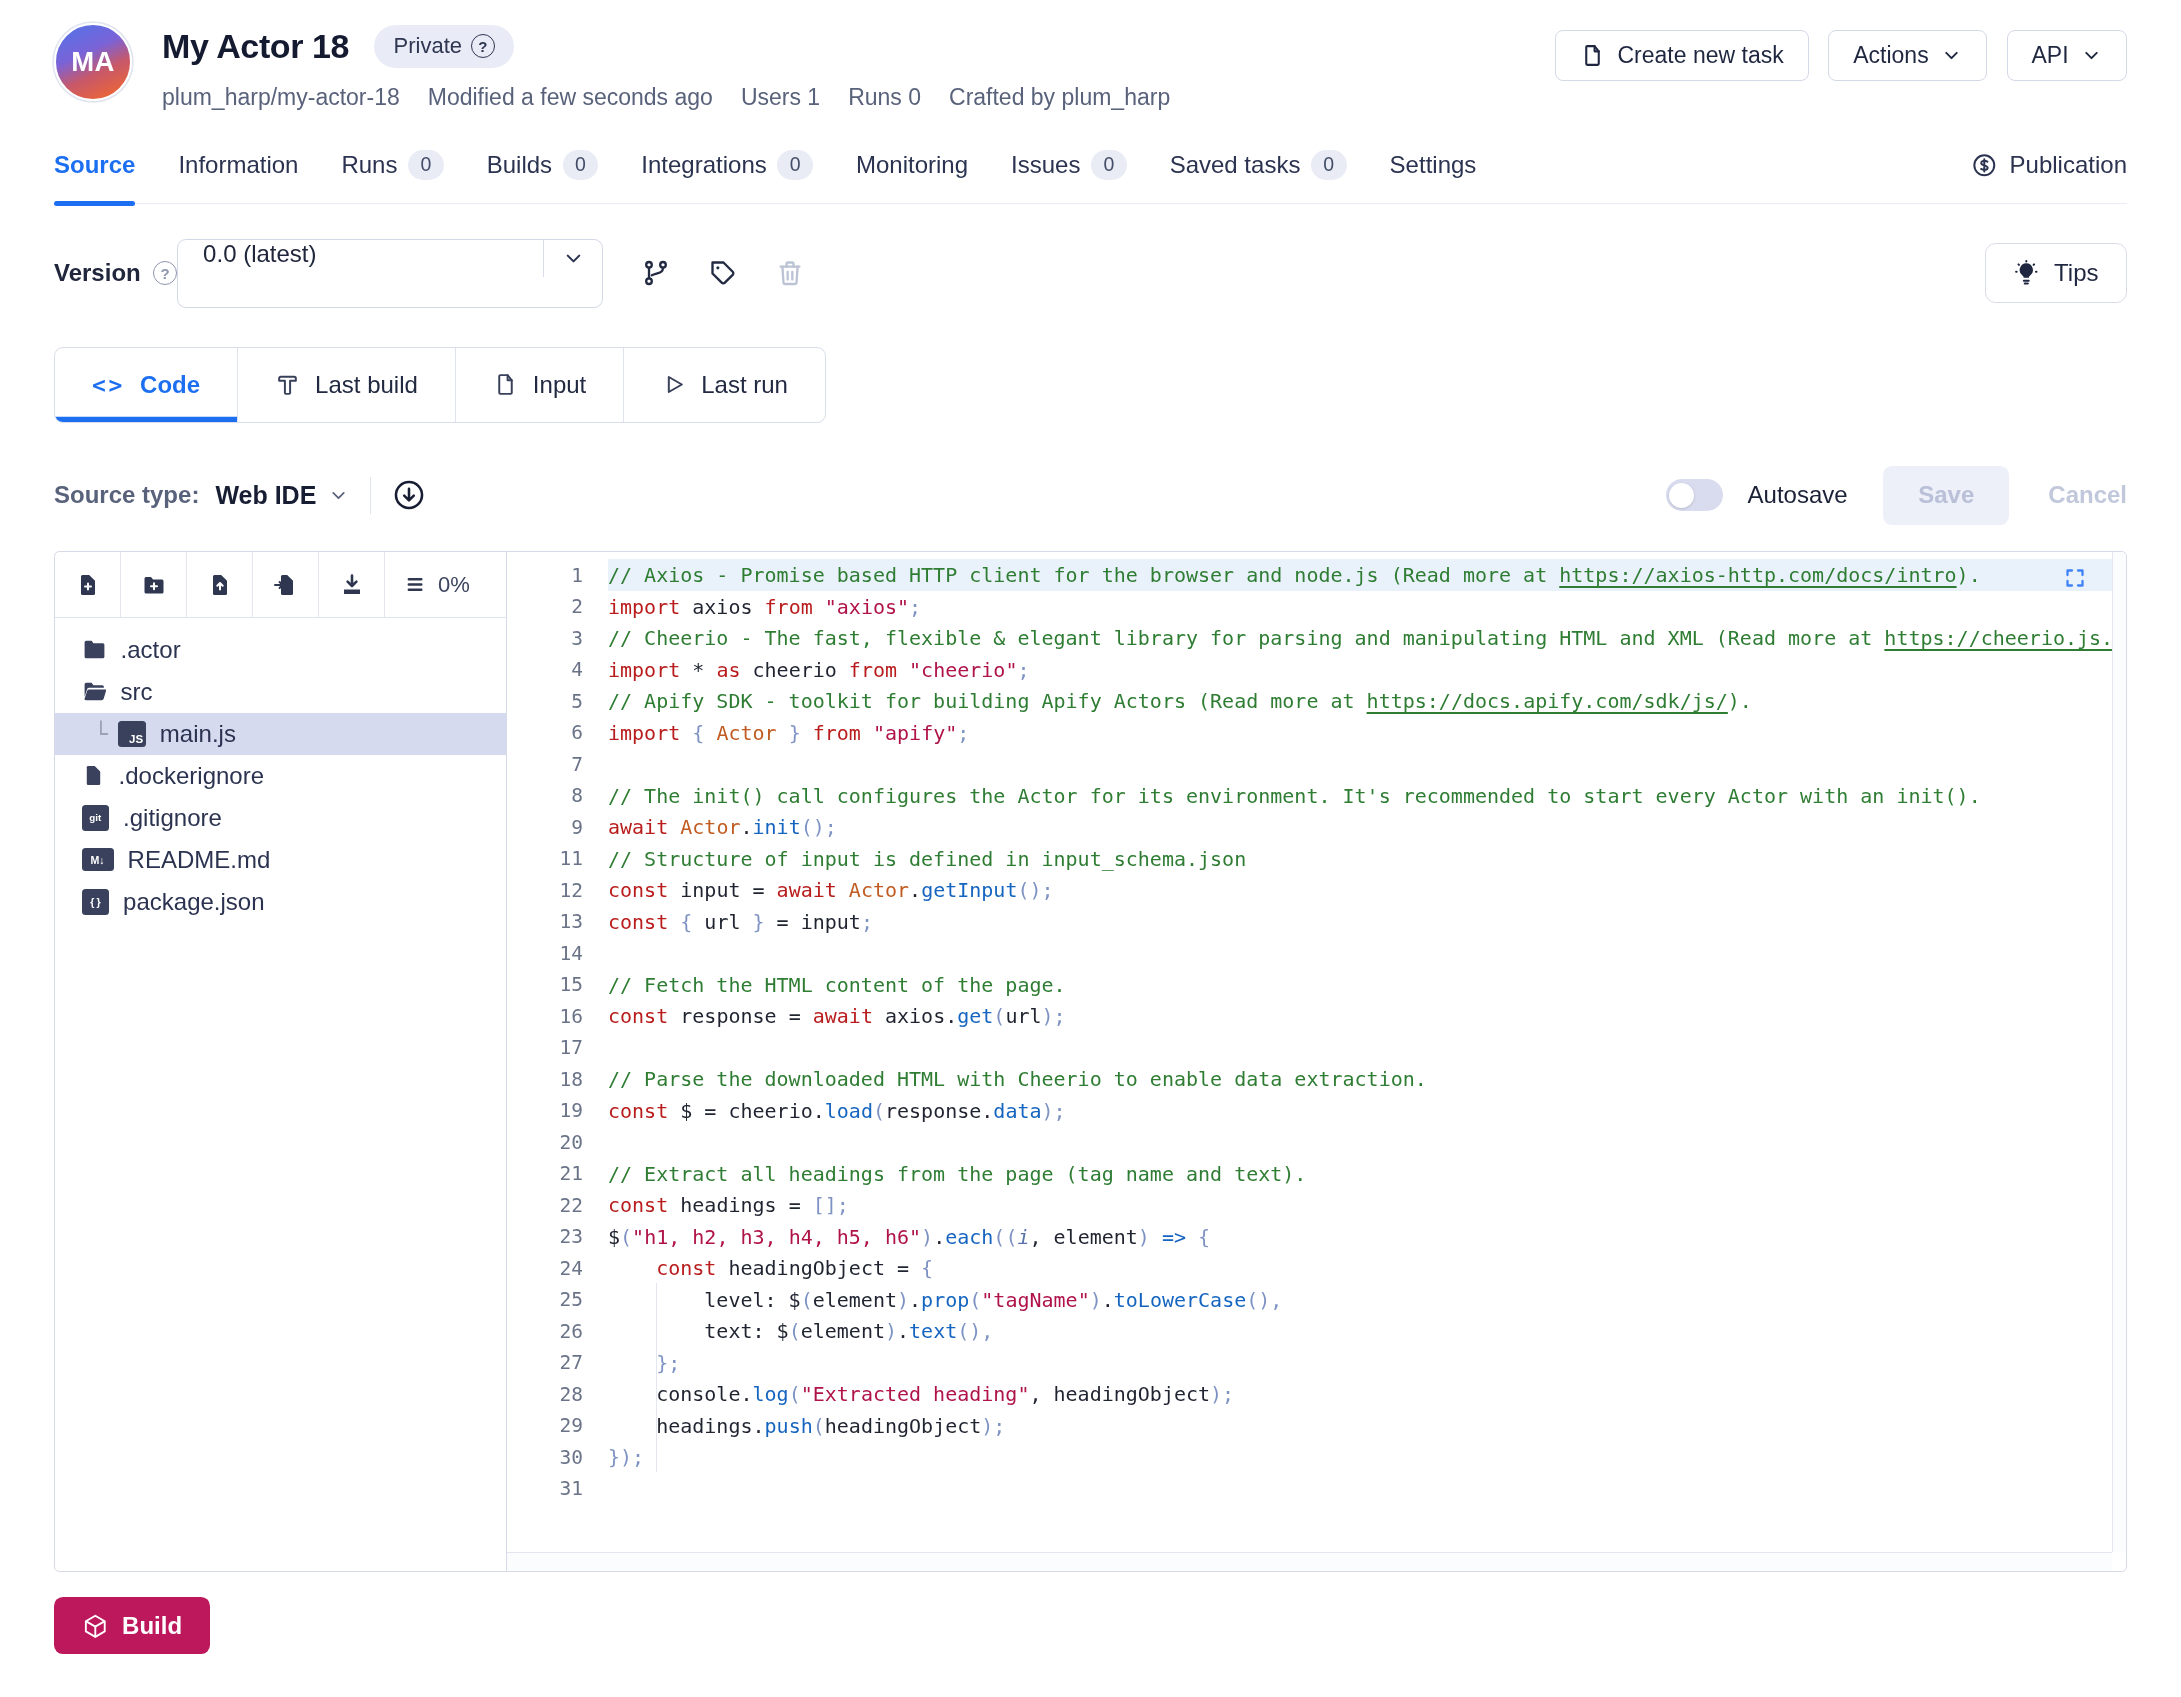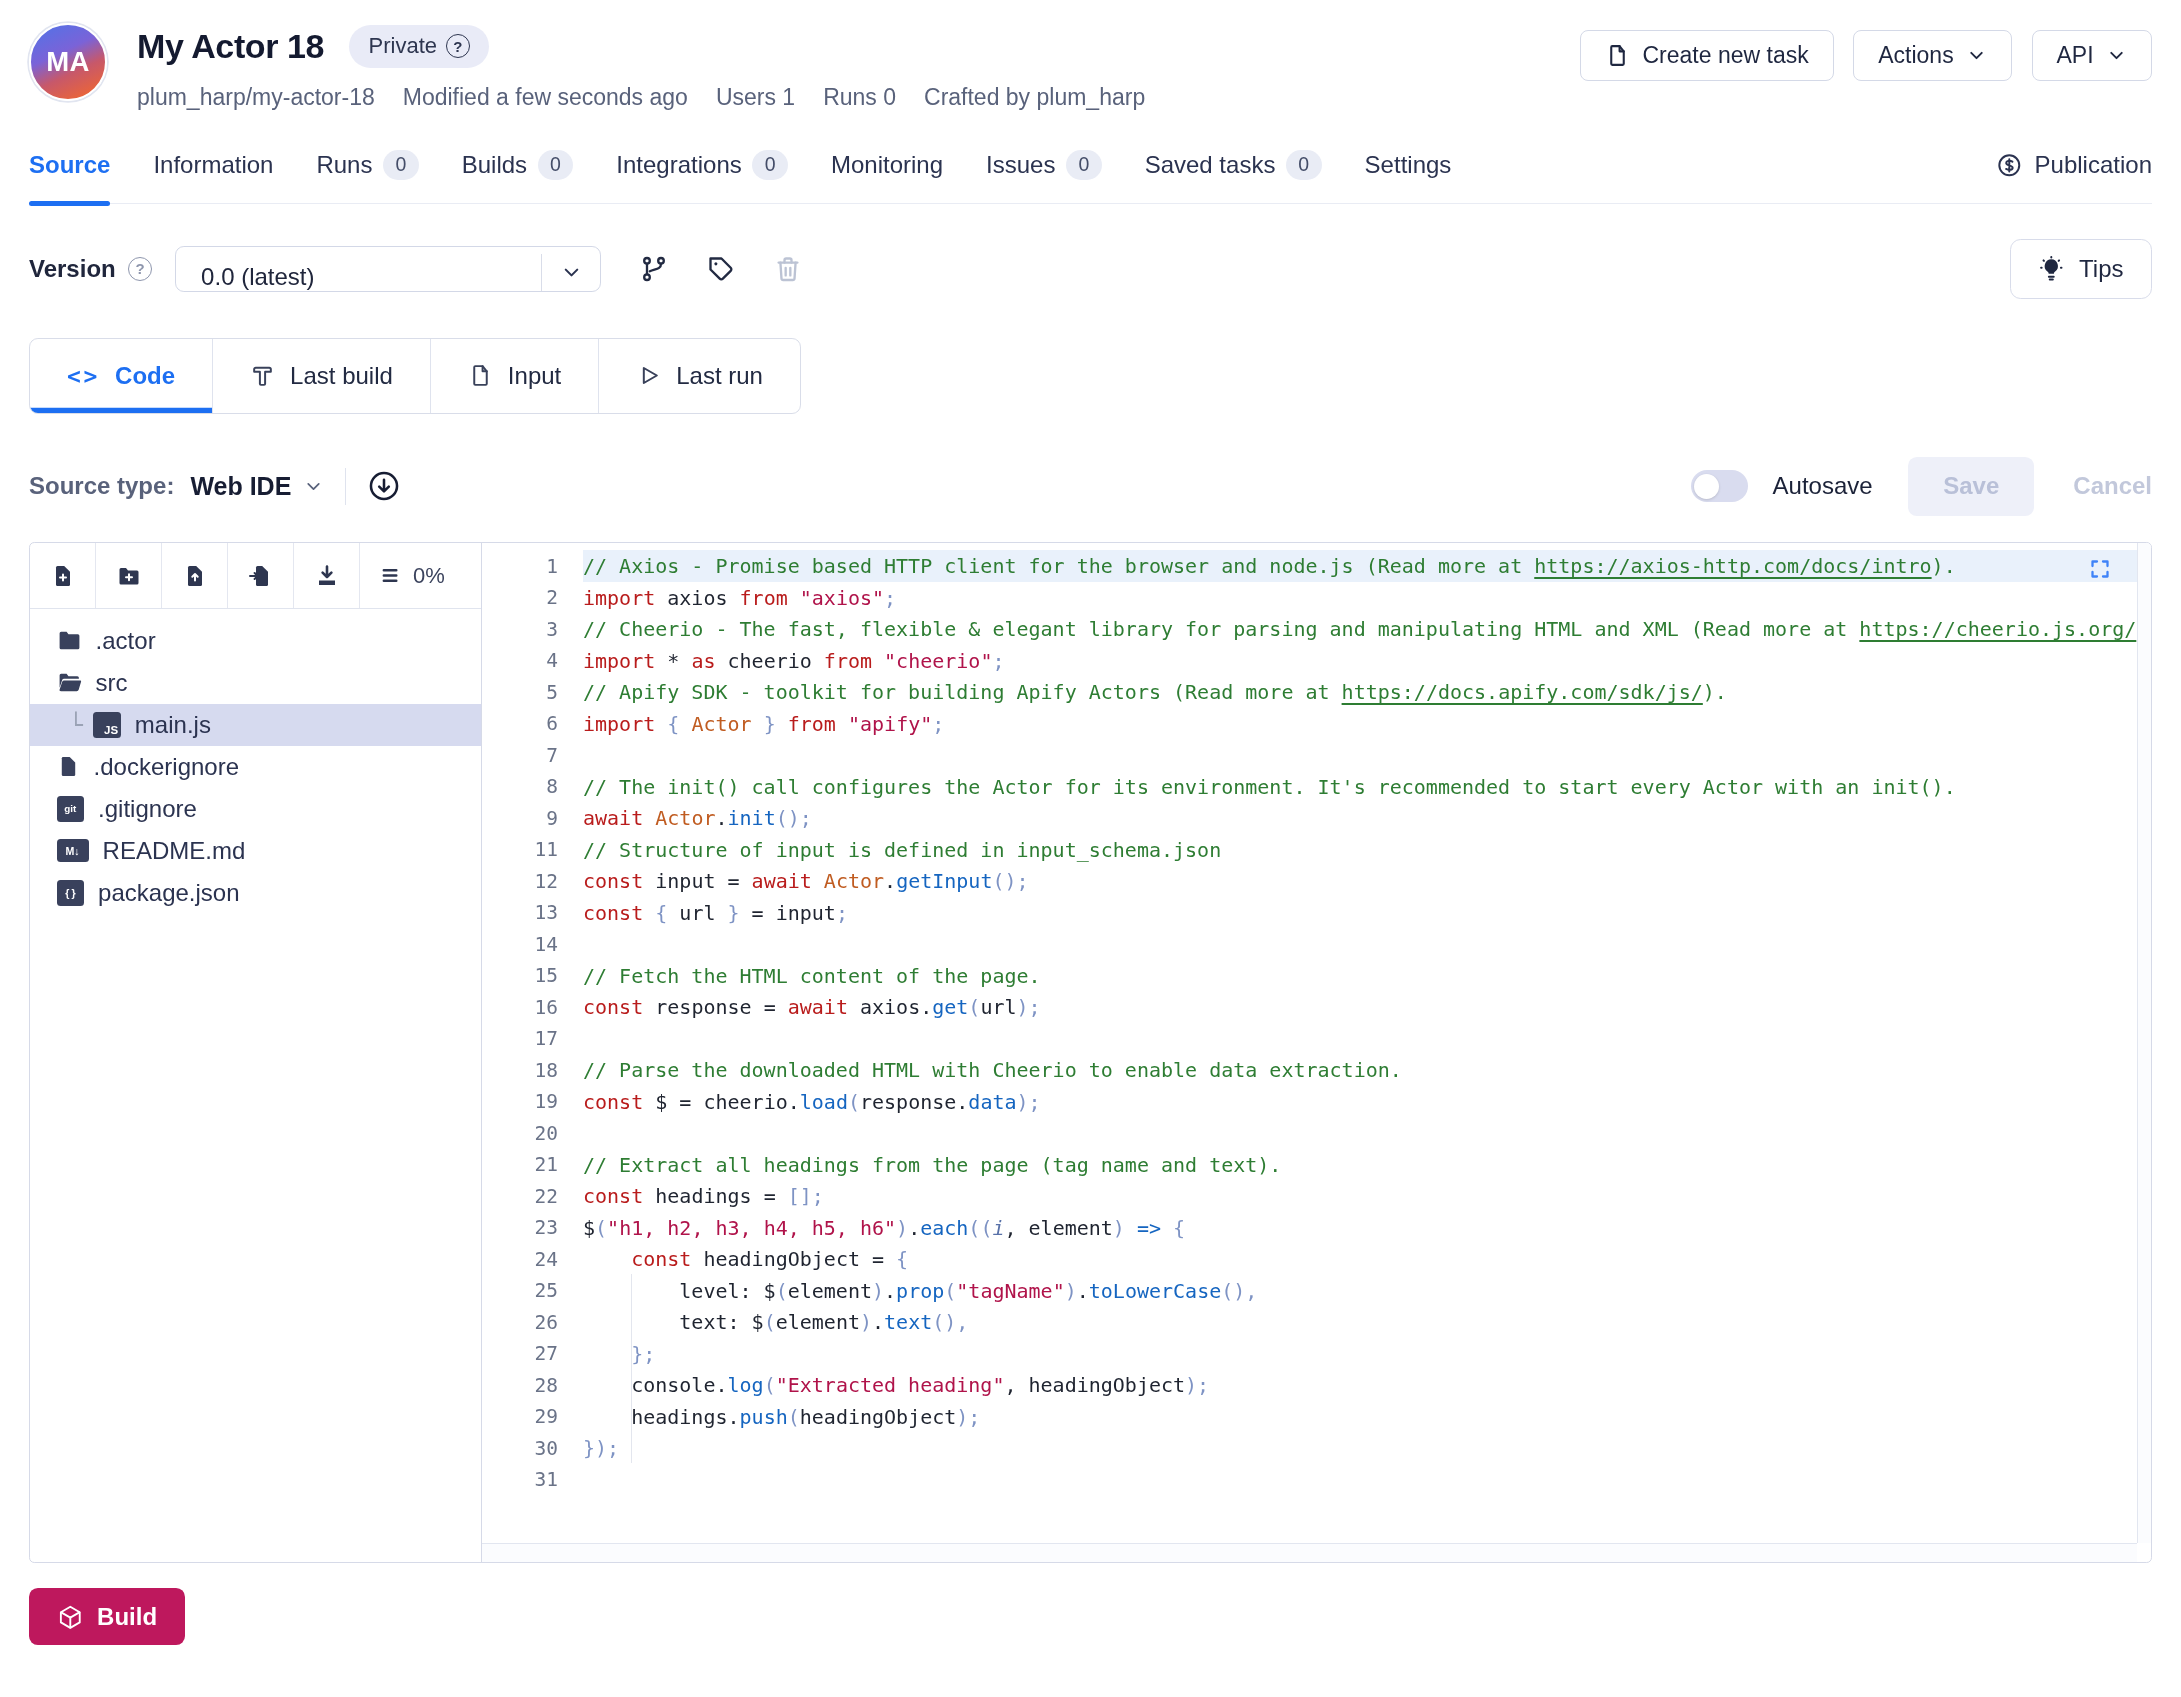--- a/index.html
+++ b/index.html
@@ -4,21 +4,21 @@
 <style>
   * { box-sizing: border-box; margin: 0; padding: 0; }
   html,body { width: 2181px; height: 1697px; }
   body {
     background: #ffffff;
     font-family: "Liberation Sans", sans-serif;
     color: #1f2740;
     position: relative;
     overflow: hidden;
   }
-  .page { padding: 0 29px; }
+  .page { padding: 0 54px; }
 
   
   .header { padding-top: 23px; display: flex; align-items: flex-start; gap: 30px; }
   .avatar {
     width: 78px; height: 78px; border-radius: 50%;
     background: linear-gradient(155deg, #4f74e8 0%, #7a63d8 38%, #c7586a 62%, #e8643c 88%, #e2503d 100%);
     display: flex; align-items: center; justify-content: center;
     color: #fff; font-size: 27.5px; font-weight: 700; letter-spacing: 0.4px;
     border: 2.7px solid #fff; box-shadow: 0 0 0 1.8px #e1e5f0;
   }
@@ -57,22 +57,22 @@
     content: ""; position: absolute; left: 0; right: 0; bottom: -27.5px;
     height: 5.3px; background: #1d6ff2; border-radius: 3.5px;
   }
   .publication { margin-left: auto; display: inline-flex; align-items: center; gap: 11.5px; font-size: 24px; color: #2b3350; cursor: pointer; }
 
   
   .version-row { margin-top: 35px; display: flex; align-items: center; }
   .version-label { display: flex; align-items: center; gap: 12.4px; font-size: 24px; font-weight: 600; color: #20263c; }
   .version-label .qcircle { border-color: #8e96ad; color: #8e96ad; }
   .select {
-    margin-left: 23px; width: 426px; height: 46px; border: 0.9px solid #d3d8e7; border-radius: 8.9px;
-    display: flex; align-items: flex-end; font-size: 24px; color: #20263c; cursor: pointer; background:#fff;
+    width: 426px; height: 69px; border: 0.9px solid #d3d8e7; border-radius: 8.9px;
+    display: flex; align-items: flex-start; font-size: 24px; color: #20263c; cursor: pointer; background:#fff;
   }
   .select .sel-value { padding-left: 25px; flex: 1; }
   .select .sel-chevron { width: 59px; height: 37px; border-left: 0.9px solid #d9dde9; display: flex; align-items: center; justify-content: center; color:#2b3350; }
   .icon-btn { background: none; border: none; cursor: pointer; color: #222a42; margin-left: 39px; display:flex; align-items:center; }
   .icon-btn.disabled { color: #bcc3d4; cursor: default; }
   .tips-btn {
     margin-left: auto; display: inline-flex; align-items: center; gap: 14px;
     height: 60px; padding: 0 27.5px; border: 0.9px solid #d8dcea; border-radius: 10.6px;
     background: #fff; font-size: 24px; color: #1f2740; font-family: inherit; cursor: pointer;
   }

